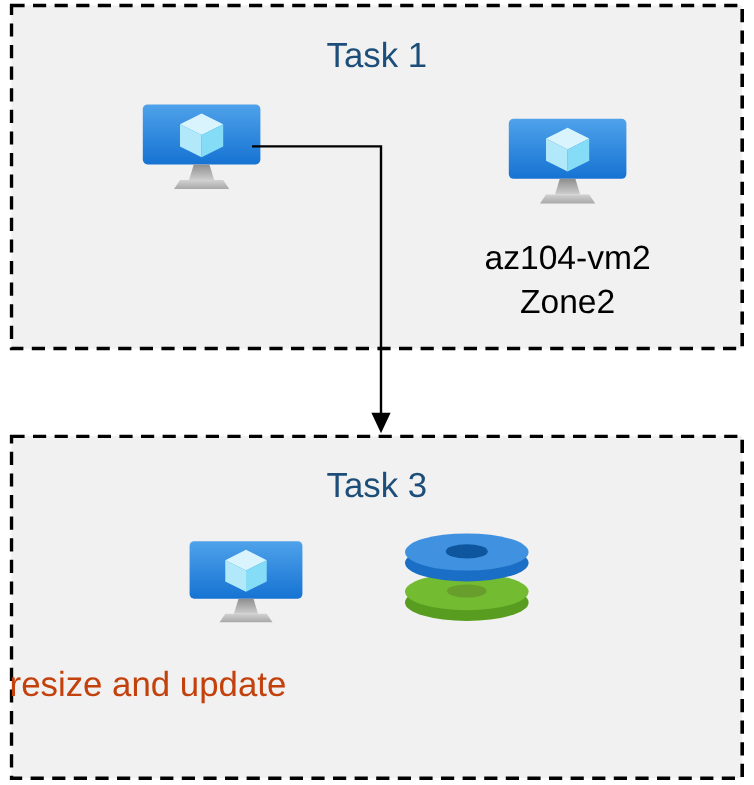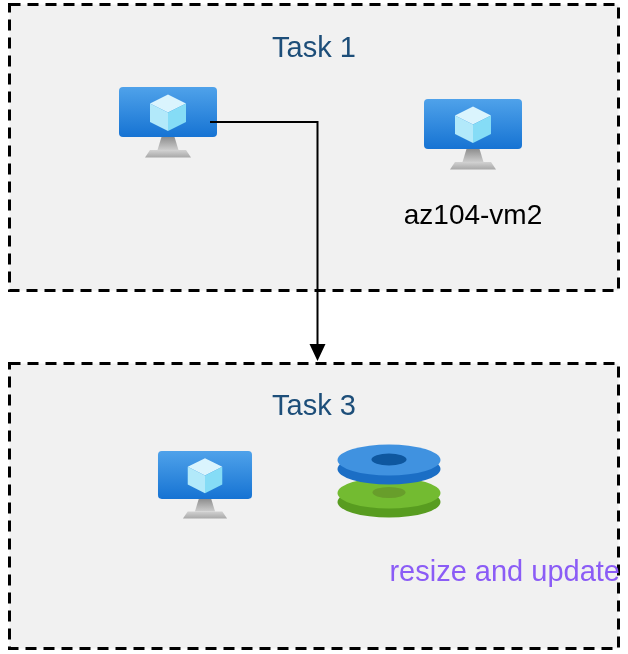--- a/index.html
+++ b/index.html
@@ -9,22 +9,22 @@
   }
   .task-box{position:absolute;}
   .box-border{position:absolute;left:0;top:0;}
   .box-title{
     position:absolute;left:0;top:0;width:100%;text-align:center;
     font-size:29px;font-weight:400;color:#1d4e79;margin:0;line-height:1.2;
   }
   .vm-group{position:absolute;display:flex;flex-direction:column;align-items:center;}
   .vm-label{font-size:28px;line-height:37px;color:#000;text-align:center;margin-top:24px;}
   .caption{
-    position:absolute;left:0;width:100%;text-align:right;
-    font-size:29px;color:#8b5cf6;line-height:1.2;
+    position:absolute;left:0;width:100%;text-align:left;
+    font-size:29px;color:#c2410c;line-height:1.2;
   }
   .abs{position:absolute;}
   .connector{position:absolute;left:0;top:0;pointer-events:none;}
   .defs-holder{position:absolute;width:0;height:0;overflow:hidden;}
 </style>
 </head>
 <body>
 
 <svg class="defs-holder" aria-hidden="true">
   <defs>
@@ -67,20 +67,21 @@
       <svg width="100" height="74" viewBox="0 0 100 74">
         <rect x="1" y="1" width="98" height="50" rx="4" fill="url(#vmScreenGrad)"></rect>
         <polygon points="50,8.5 68,17.5 50,26.5 32,17.5" fill="#daf4fd"></polygon>
         <polygon points="32,17.5 50,26.5 50,45 32,36" fill="#b2e9fa"></polygon>
         <polygon points="50,26.5 68,17.5 68,36 50,45" fill="#85dcf6"></polygon>
         <polygon points="43.5,51 56.5,51 60.5,64 39.5,64" fill="url(#vmNeckGrad)"></polygon>
         <polygon points="32,64 68,64 73,71.5 27,71.5" fill="url(#vmBaseGrad)"></polygon>
       </svg>
       <div class="vm-label">
         <div>az104-vm2</div>
+        <div>Zone2</div>
       </div>
     </div>
   </section>
 
   <svg class="connector" width="628" height="654" viewBox="0 0 628 654">
     <path d="M210,122 H317.5 V345" fill="none" stroke="#000000" stroke-width="2"></path>
     <polygon points="309.5,344 325.5,344 317.5,361" fill="#000000"></polygon>
   </svg>
 
   <section class="task-box" style="left:8px;top:362px;width:612px;height:288px;">

